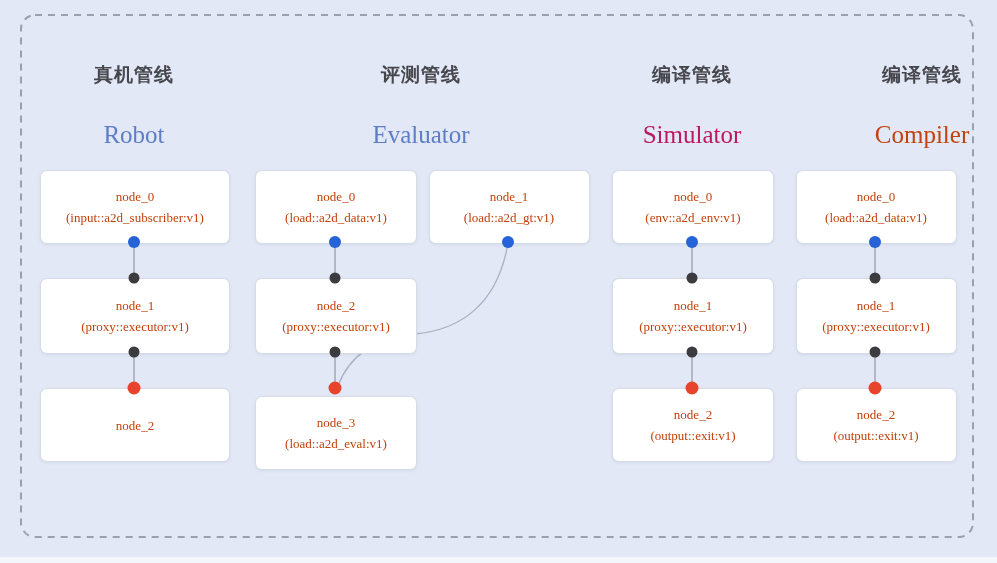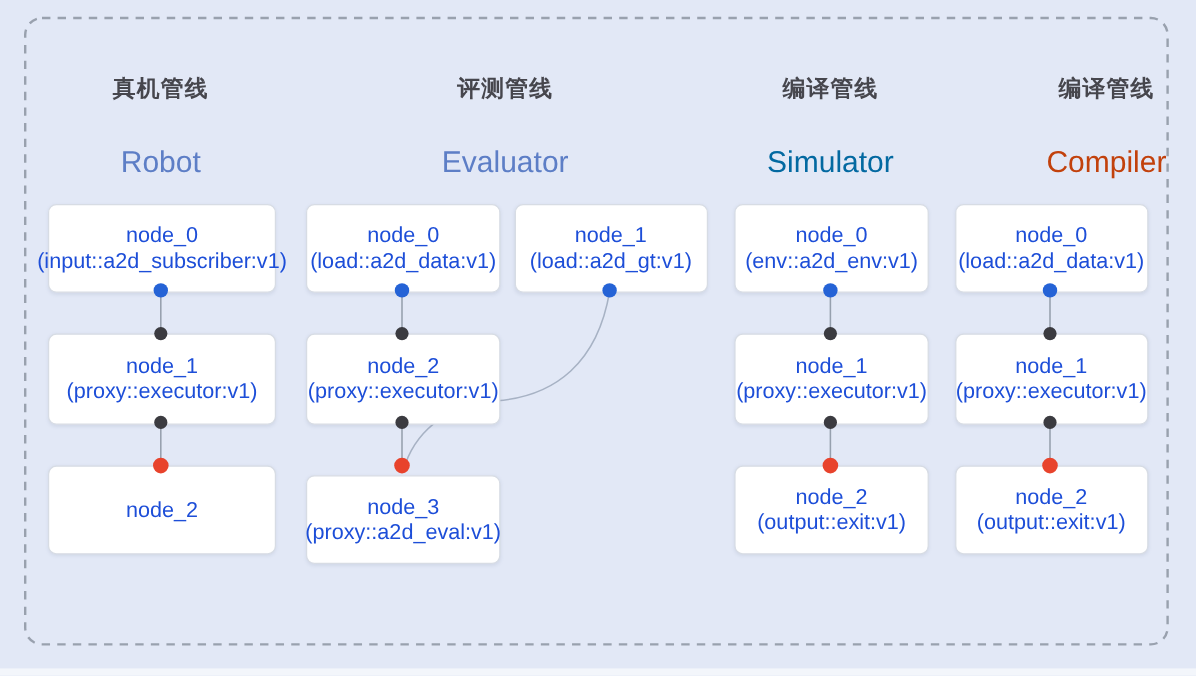--- a/index.html
+++ b/index.html
@@ -1,31 +1,31 @@
 <!DOCTYPE html>
 <html><head>
 <meta charset="utf-8">
 <style>
   html,body{margin:0;padding:0;}
   .stage{
     position:relative;width:997px;height:563px;
     background:#e2e8f6;overflow:hidden;
-    font-family:Liberation Sans, sans-serif;
+    font-family:Liberation Serif, serif;
   }
   .edge-layer{position:absolute;left:0;top:0;z-index:1;}
   .pipe-header{position:absolute;transform:translateX(-50%);text-align:center;z-index:2;}
   .title-zh{font-size:19px;line-height:26px;font-weight:600;color:#46464d;letter-spacing:1px;white-space:nowrap;}
   .title-en{margin-top:34px;font-size:25px;line-height:26px;font-weight:400;color:#5d7ec6;white-space:nowrap;}
   .node-box{
     position:absolute;z-index:2;
     background:#ffffff;border:1px solid #d7dce4;border-radius:7px;
     box-shadow:0 1px 3px rgba(110,125,155,.14);
     display:flex;flex-direction:column;justify-content:center;align-items:center;
   }
-  .node-id,.node-type{font-size:18px;line-height:21px;color:#1d4ed8;white-space:nowrap;}
+  .node-id,.node-type{font-size:13px;line-height:21px;color:#c2410c;white-space:nowrap;}
   .port-dot{position:absolute;z-index:3;border-radius:50%;transform:translate(-50%,-50%);}
   .bottom-strip{position:absolute;left:0;bottom:0;width:100%;height:6px;background:rgba(255,255,255,.6);z-index:4;}
 </style>
 </head>
 <body>
 
 <div class="stage" id="stage">
   <div class="bottom-strip"></div>
 <svg width="997" height="563" class="edge-layer">
       <rect x="21" y="15" width="952" height="522" rx="14" fill="none" stroke="#99a1ae" stroke-width="2" stroke-dasharray="7 6"></rect>
@@ -44,21 +44,21 @@
     <div class="title-en" style="color: rgb(93, 126, 198);">Robot</div>
   </div>
 
   <div class="pipe-header" style="left: 421px; top: 62px;">
     <div class="title-zh">评测管线</div>
     <div class="title-en" style="color: rgb(93, 126, 198);">Evaluator</div>
   </div>
 
   <div class="pipe-header" style="left: 692px; top: 62px;">
     <div class="title-zh">编译管线</div>
-    <div class="title-en" style="color: #0369a1;">Simulator</div>
+    <div class="title-en" style="color: #be185d;">Simulator</div>
   </div>
 
   <div class="pipe-header" style="left: 922px; top: 62px;">
     <div class="title-zh">编译管线</div>
     <div class="title-en" style="color: #c2410c;">Compiler</div>
   </div>
 
   <div class="node-box" style="left: 40px; top: 170px; width: 188px; height: 72px;">
     <div class="node-id">node_0</div>
     <div class="node-type">(input::a2d_subscriber:v1)</div>
@@ -85,21 +85,21 @@
   </div>
 <div class="port-dot" style="width: 12px; height: 12px; background: rgb(37, 99, 214); left: 508px; top: 242px;"></div>
   <div class="node-box" style="left: 255px; top: 278px; width: 160px; height: 74px;">
     <div class="node-id">node_2</div>
     <div class="node-type">(proxy::executor:v1)</div>
   </div>
 <div class="port-dot" style="width: 11px; height: 11px; background: rgb(59, 59, 64); left: 335px; top: 278px;"></div>
     <div class="port-dot" style="width: 11px; height: 11px; background: rgb(59, 59, 64); left: 335px; top: 352px;"></div>
   <div class="node-box" style="left: 255px; top: 396px; width: 160px; height: 72px;">
     <div class="node-id">node_3</div>
-    <div class="node-type">(proxy::a2d_eval:v1)</div>
+    <div class="node-type">(load::a2d_eval:v1)</div>
   </div>
 <div class="port-dot" style="width: 13px; height: 13px; background: rgb(232, 67, 44); left: 335px; top: 388px;"></div>
   <div class="node-box" style="left: 612px; top: 170px; width: 160px; height: 72px;">
     <div class="node-id">node_0</div>
     <div class="node-type">(env::a2d_env:v1)</div>
   </div>
 <div class="port-dot" style="width: 12px; height: 12px; background: rgb(37, 99, 214); left: 692px; top: 242px;"></div>
   <div class="node-box" style="left: 612px; top: 278px; width: 160px; height: 74px;">
     <div class="node-id">node_1</div>
     <div class="node-type">(proxy::executor:v1)</div>

